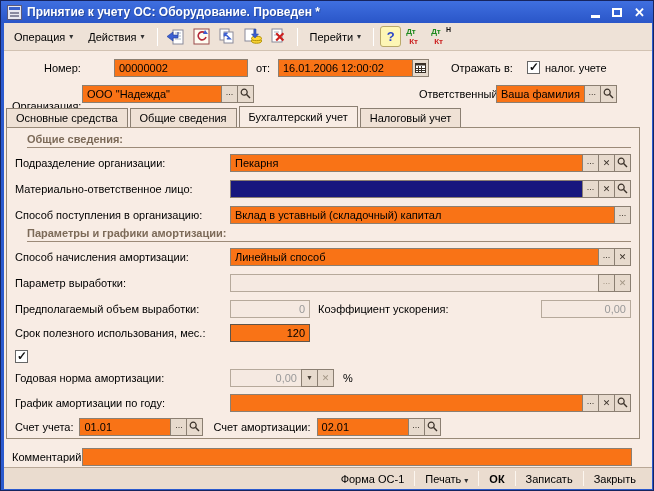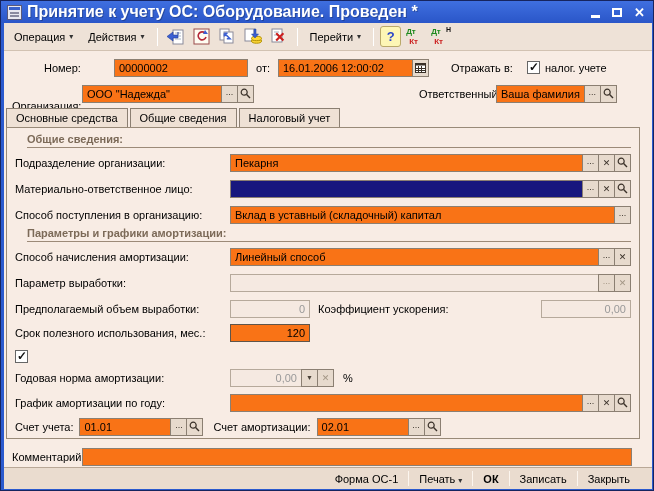--- a/index.html
+++ b/index.html
@@ -10,21 +10,21 @@
             border:1px solid #16245f; overflow:hidden; }
   
   .titlebar { position:absolute; left:0; top:0; width:654px; height:22px;
               background:linear-gradient(#3f6fe0,#2a56c8);
               display:flex; align-items:center; padding:0 6px; gap:5px; }
   .app-icon { width:15px; height:15px; flex:none; background:#e8e8f0;
               border:1px solid #5a5a7a; position:relative; }
   .app-icon::before { content:""; position:absolute; left:1px; top:1px; right:1px; height:3px; background:#3a62cc; }
   .app-icon::after  { content:""; position:absolute; left:2px; top:6px; width:9px; height:2px;
                       background:#8a8aa0; box-shadow:0 3px 0 #8a8aa0; }
-  .title { color:#fff; font-weight:bold; font-size:16px; white-space:nowrap; flex:1;
+  .title { color:#fff; font-weight:bold; font-size:12px; white-space:nowrap; flex:1;
            text-shadow:1px 1px 0 rgba(0,0,0,.25); }
   .win-controls { display:flex; align-items:center; gap:12px; padding-right:4px; }
   .wc { display:inline-block; cursor:default; }
   .wc-min { width:9px; height:3px; background:#fff; margin-top:8px; }
   .wc-max { width:10px; height:9px; border:2px solid #fff; }
   .wc-close { color:#fff; font-weight:bold; font-size:13px; line-height:13px; }
   .wc-close::before { content:"✕"; }
 
   
   .wbody { position:absolute; left:3px; top:22px; width:648px; height:466px;
@@ -77,21 +77,21 @@
   .prow .lbl { width:215px; flex:none; }
   .caption { position:absolute; left:8px; right:8px; font-weight:bold; color:#7c6a58;
              border-bottom:1px solid #9c8a78; padding-bottom:2px;margin-left:12px; }
   .spacer { flex:1; }
 
   
   .comment-row { position:absolute; left:8px; right:20px; top:424px; display:flex; align-items:center; height:19px; }
   .comment-row .lbl { width:70px; flex:none; }
   .comment-row .field { flex:1; }
   .footer { position:absolute; left:0; top:444px; width:648px; height:22px; background:#eadccf;
-            border-top:1px solid #b9a897; display:flex; align-items:center; justify-content:flex-end; padding-right:12px; }
+            border-top:1px solid #b9a897; display:flex; align-items:center; justify-content:flex-end; padding-right:6px; }
   .f-btn { padding:3px 10px; white-space:nowrap; cursor:default; }
   .f-btn.bold { font-weight:bold; }
   .f-btn .dd { font-size:8px; color:#333; margin-left:3px; }
   .fsep { width:1px; height:15px; background:#c6b5a4; border-right:1px solid #fcf6ef; }
 </style>
 </head>
 <body>
 
 <div class="window">
   <div class="titlebar">
@@ -215,20 +215,21 @@
             <circle cx="4.2" cy="4.2" r="3" fill="none" stroke="#3a3129" stroke-width="1.2"></circle>
             <line x1="6.6" y1="6.6" x2="10" y2="10" stroke="#3a3129" stroke-width="1.4"></line>
           </svg>
         </span>
       </span>
     </div>
 
     <div class="tabs">
       <span class="tab">Основные средства</span>
       <span class="tab">Общие сведения</span>
+      <span class="tab active">Бухгалтерский учет</span>
       <span class="tab">Налоговый учет</span>
     </div>
 
     <div class="panel">
 
       <div class="caption" style="top:5px;">Общие сведения:</div>
 
       <div class="prow" style="top:25px;">
         <span class="lbl">Подразделение организации:</span>
         <span class="fgroup" style="flex:1;">

